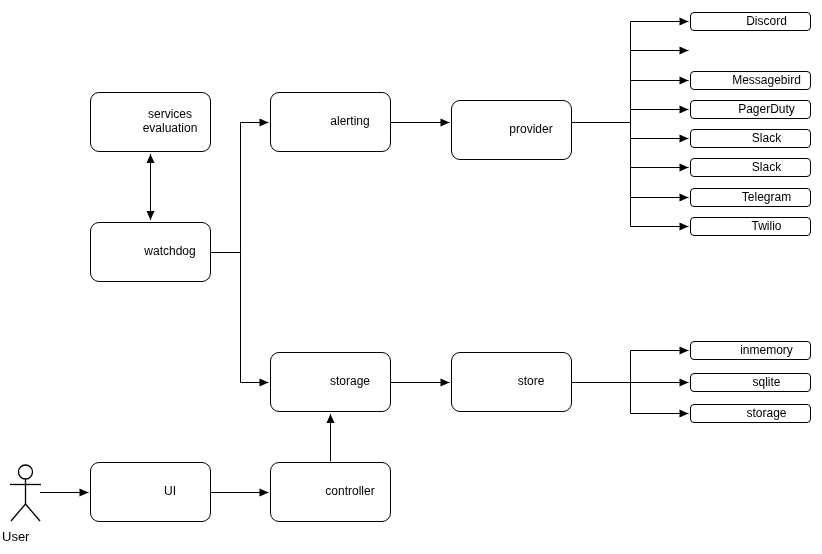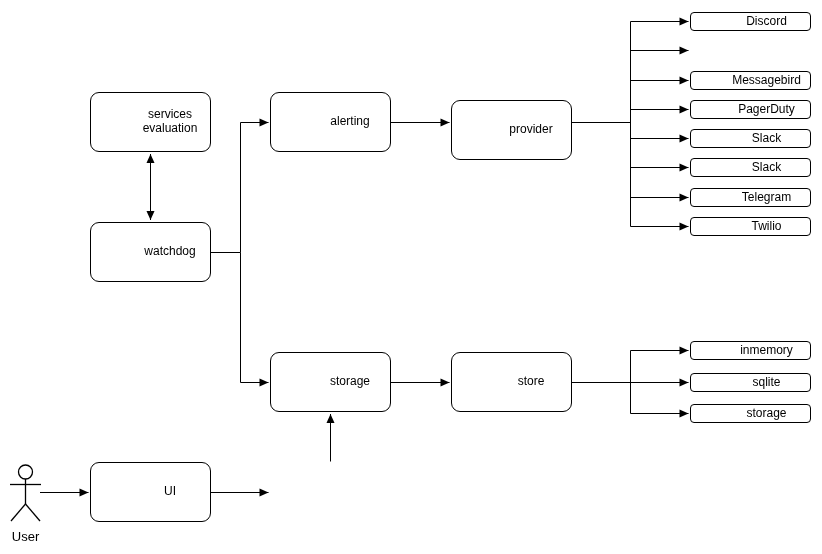--- a/index.html
+++ b/index.html
@@ -49,21 +49,20 @@
     width: 121px;
     height: 19px;
     border-radius: 4px;
     padding-left: 32px;
   }
   .actor-label {
     position: absolute;
     left: 2px;
     top: 529px;
     width: 47px;
-    text-align: center;
     font-size: 13px;
   }
 </style>
 </head>
 <body>
 
 <div class="canvas">
 
   <svg class="edge-layer" viewBox="0 0 822 554" xmlns="http://www.w3.org/2000/svg">
     <defs>
@@ -114,20 +113,21 @@
     </g>
   </svg>
 
   <div class="node main" style="left:90px;top:92px">services evaluation</div>
   <div class="node main" style="left:90px;top:222px">watchdog</div>
   <div class="node main" style="left:270px;top:92px">alerting</div>
   <div class="node main" style="left:451px;top:100px">provider</div>
   <div class="node main" style="left:270px;top:352px">storage</div>
   <div class="node main" style="left:451px;top:352px">store</div>
   <div class="node main" style="left:90px;top:462px">UI</div>
+  <div class="node main" style="left:270px;top:462px">controller</div>
 
   <div class="node small" style="left:690px;top:12px">Discord</div>
   <div class="node small" style="left:690px;top:71px">Messagebird</div>
   <div class="node small" style="left:690px;top:100px">PagerDuty</div>
   <div class="node small" style="left:690px;top:129px">Slack</div>
   <div class="node small" style="left:690px;top:158px">Slack</div>
   <div class="node small" style="left:690px;top:188px">Telegram</div>
   <div class="node small" style="left:690px;top:217px">Twilio</div>
 
   <div class="node small" style="left:690px;top:341px">inmemory</div>

